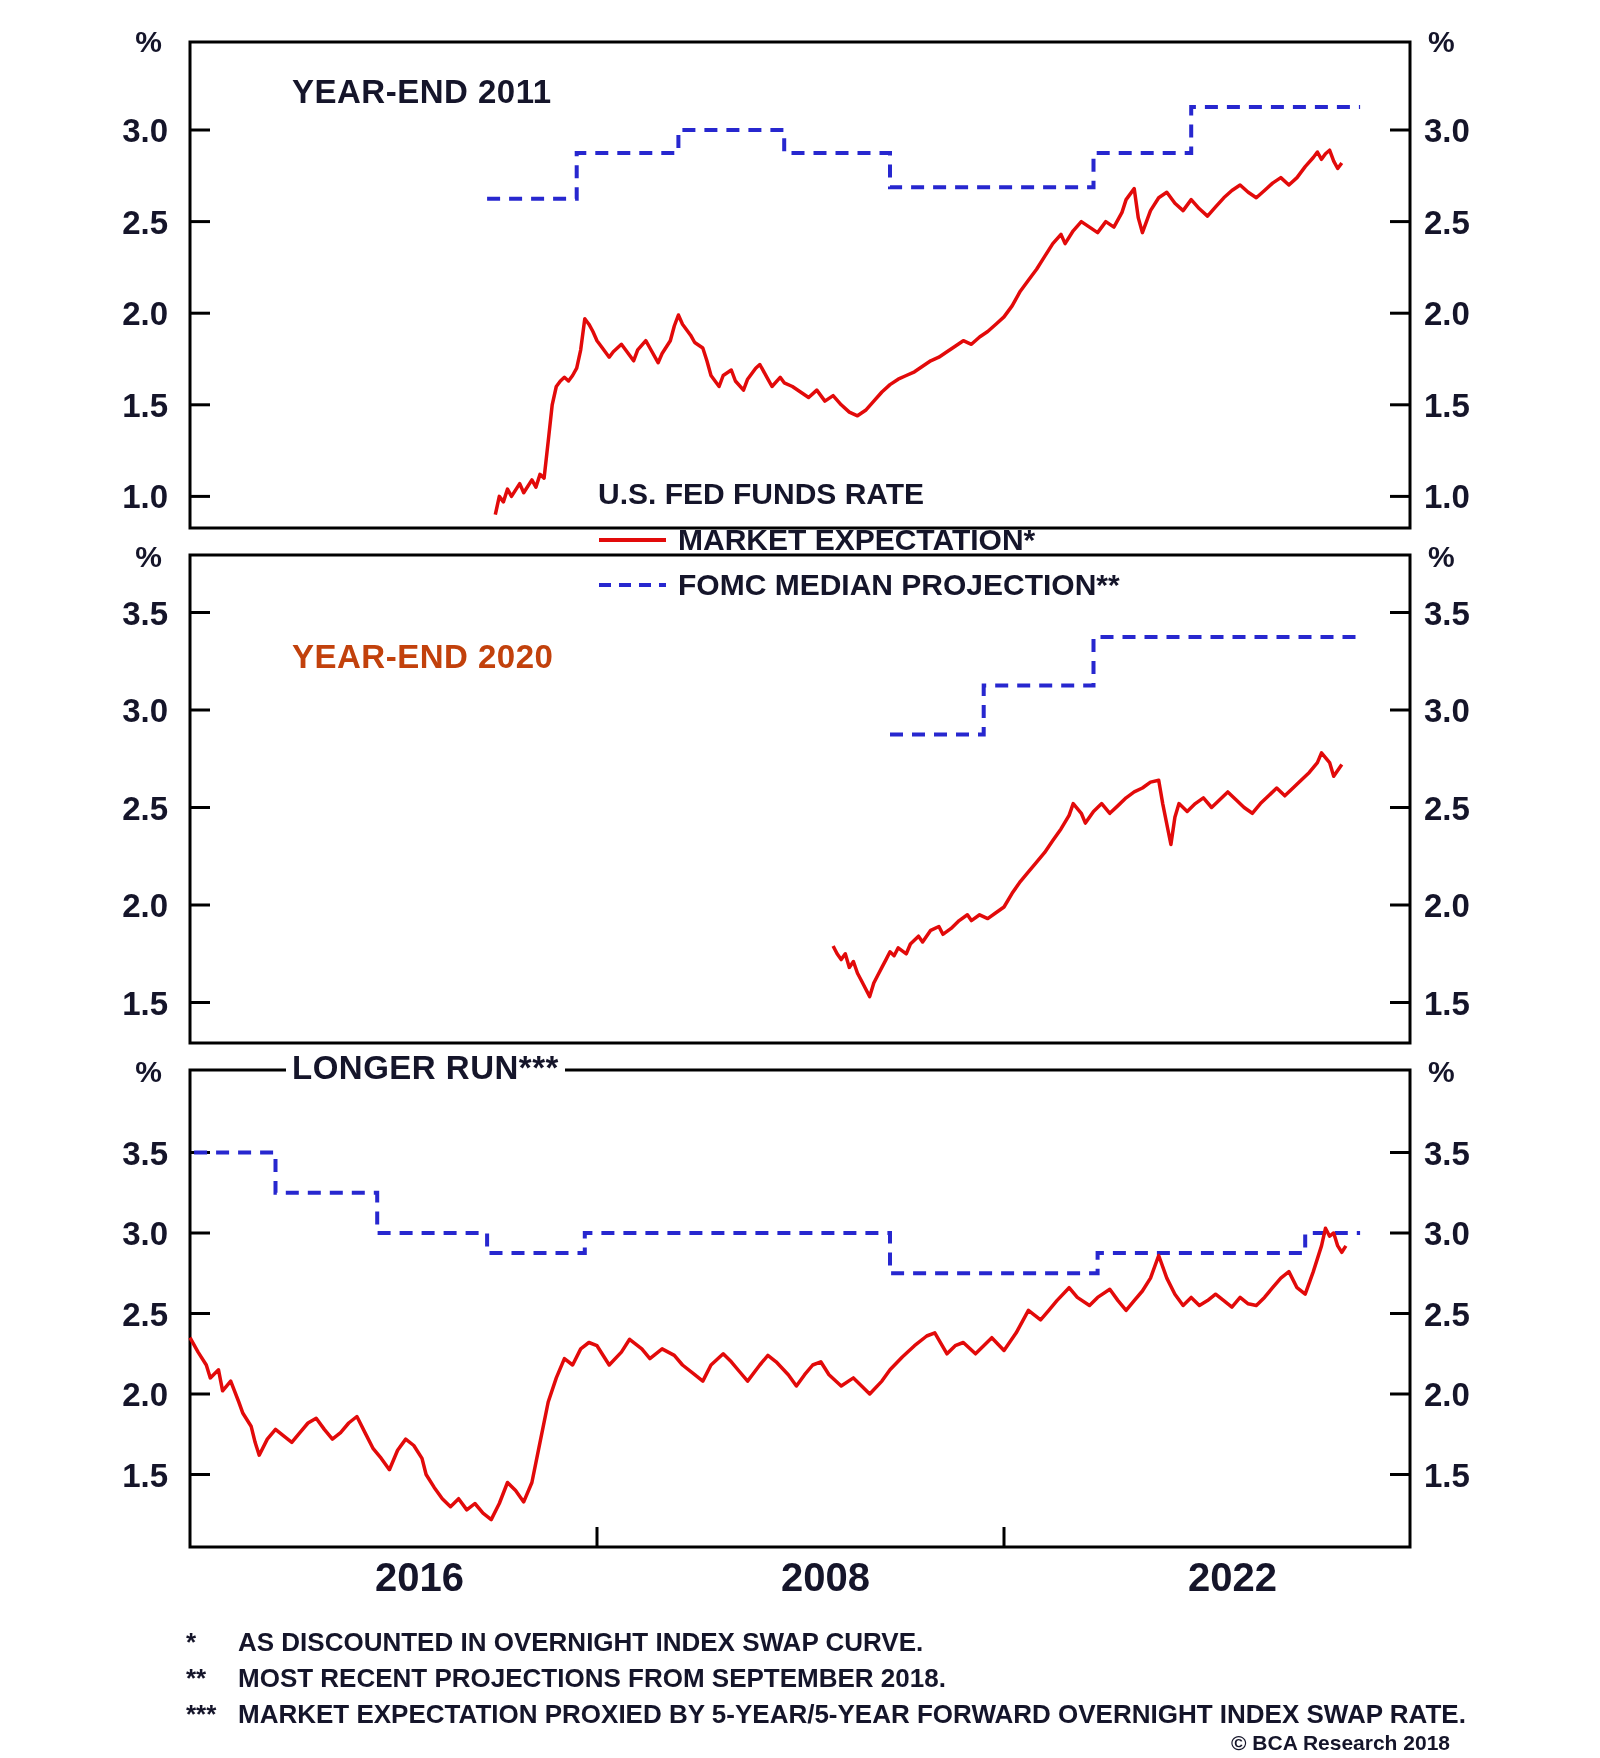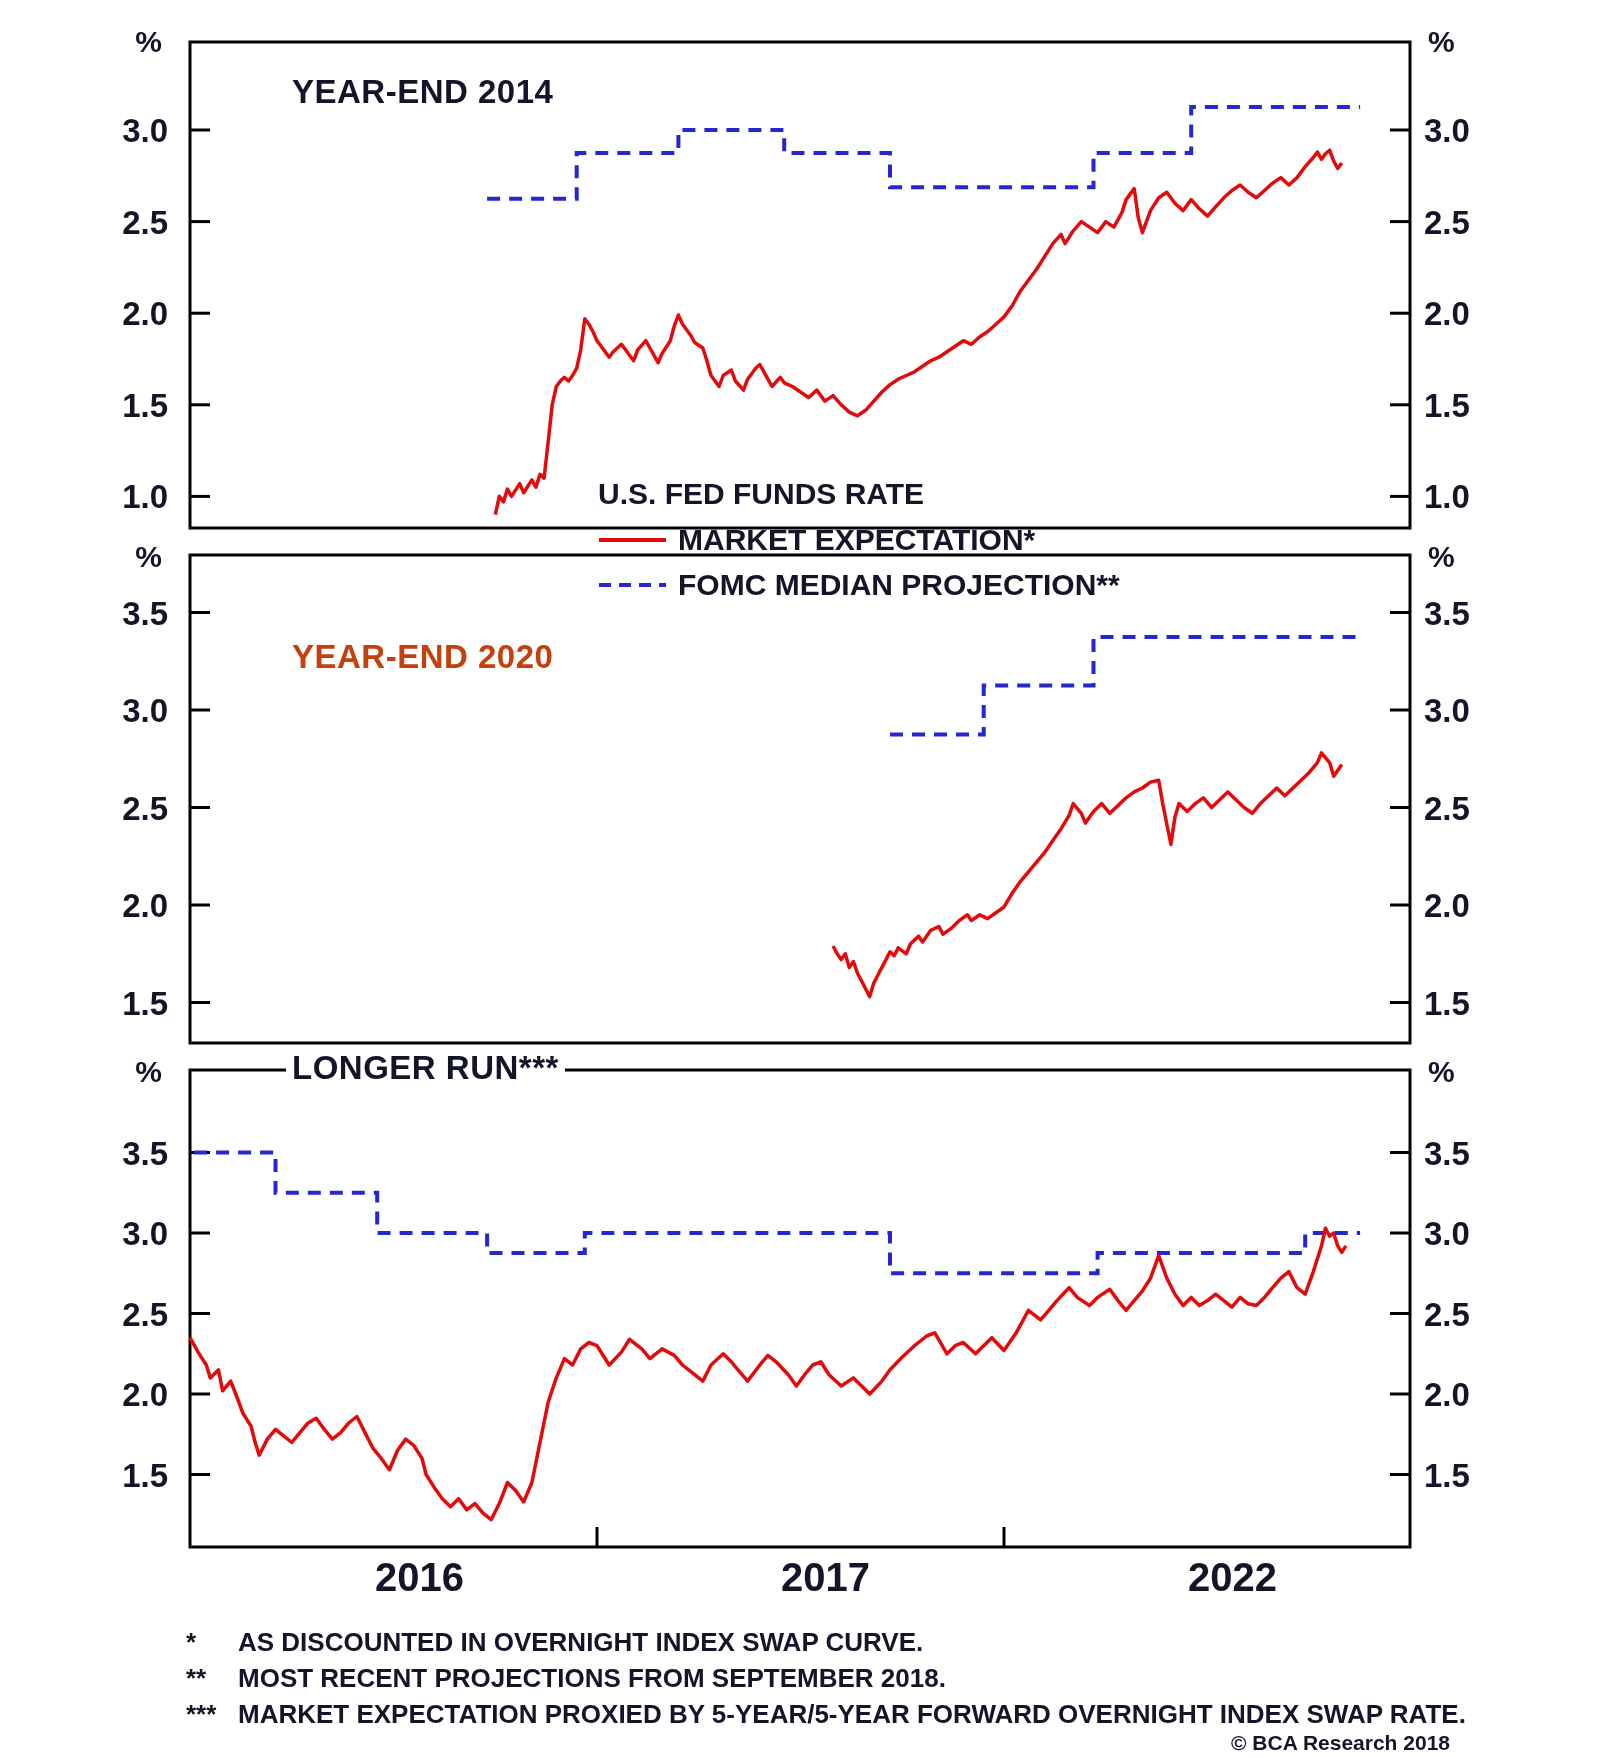--- a/index.html
+++ b/index.html
@@ -65,21 +65,21 @@
       <line x1="190" y1="1394" x2="210" y2="1394" stroke="#000000" stroke-width="3"></line>
       <line x1="1390" y1="1394" x2="1410" y2="1394" stroke="#000000" stroke-width="3"></line>
       <line x1="190" y1="1474.5" x2="210" y2="1474.5" stroke="#000000" stroke-width="3"></line>
       <line x1="1390" y1="1474.5" x2="1410" y2="1474.5" stroke="#000000" stroke-width="3"></line>
       <line x1="597" y1="1527" x2="597" y2="1547" stroke="#000000" stroke-width="3"></line>
       <line x1="1004" y1="1527" x2="1004" y2="1547" stroke="#000000" stroke-width="3"></line>
       <path d="M 194.1 1152.5 L 275.5 1152.5 L 275.5 1192.8 L 377.2 1192.8 L 377.2 1233.0 L 487.1 1233.0 L 487.1 1253.1 L 584.8 1253.1 L 584.8 1233.0 L 890.0 1233.0 L 890.0 1273.3 L 1097.6 1273.3 L 1097.6 1253.1 L 1305.2 1253.1 L 1305.2 1233.0 L 1360.1 1233.0 " fill="none" stroke="#2727cf" stroke-width="4" stroke-dasharray="13 9"></path>
       <path d="M 190.0 1337.7 L 198.1 1352.1 L 206.3 1365.0 L 210.3 1377.9 L 218.5 1369.8 L 222.6 1390.8 L 230.7 1381.1 L 238.8 1402.0 L 242.9 1413.3 L 251.1 1426.2 L 255.1 1442.3 L 259.2 1455.2 L 267.3 1439.1 L 275.5 1429.4 L 283.6 1435.9 L 291.8 1442.3 L 299.9 1432.6 L 308.0 1423.0 L 316.2 1418.2 L 324.3 1429.4 L 332.4 1439.1 L 340.6 1432.6 L 348.7 1423.0 L 356.9 1416.5 L 365.0 1432.6 L 373.2 1448.7 L 381.3 1458.4 L 389.4 1469.7 L 397.6 1450.3 L 405.7 1439.1 L 413.8 1445.5 L 422.0 1458.4 L 426.1 1474.5 L 434.2 1487.4 L 442.3 1498.7 L 450.5 1506.7 L 458.6 1498.7 L 466.8 1509.9 L 474.9 1503.5 L 483.0 1513.1 L 491.2 1519.6 L 499.3 1503.5 L 507.5 1482.5 L 515.6 1490.6 L 523.7 1501.9 L 531.9 1482.5 L 540.0 1442.3 L 548.2 1402.0 L 556.3 1377.9 L 564.4 1358.6 L 572.6 1365.0 L 580.7 1348.9 L 588.9 1342.5 L 597.0 1345.7 L 609.2 1365.0 L 621.4 1352.1 L 629.6 1339.3 L 641.8 1348.9 L 649.9 1358.6 L 662.1 1348.9 L 674.3 1355.4 L 682.5 1365.0 L 694.7 1374.7 L 702.8 1381.1 L 711.0 1365.0 L 723.2 1353.8 L 731.3 1361.8 L 739.4 1371.5 L 747.6 1381.1 L 759.8 1365.0 L 767.9 1355.4 L 776.1 1361.8 L 788.3 1374.7 L 796.4 1386.0 L 804.6 1374.7 L 812.7 1365.0 L 820.8 1361.8 L 829.0 1374.7 L 841.2 1386.0 L 853.4 1377.9 L 861.6 1386.0 L 869.7 1394.0 L 881.9 1381.1 L 890.0 1369.8 L 902.3 1357.0 L 914.5 1345.7 L 926.7 1336.0 L 934.8 1332.8 L 947.0 1353.8 L 955.2 1345.7 L 963.3 1342.5 L 975.5 1353.8 L 983.7 1345.7 L 991.8 1337.7 L 1004.0 1350.5 L 1016.2 1332.8 L 1028.4 1310.3 L 1040.6 1319.9 L 1048.8 1310.3 L 1056.9 1300.6 L 1069.1 1287.7 L 1077.3 1297.4 L 1089.5 1305.5 L 1097.6 1297.4 L 1109.8 1289.3 L 1118.0 1300.6 L 1126.1 1310.3 L 1134.2 1300.6 L 1142.4 1291.0 L 1150.5 1278.1 L 1158.7 1255.5 L 1166.8 1278.1 L 1174.9 1294.2 L 1183.1 1305.5 L 1191.2 1297.4 L 1199.4 1305.5 L 1207.5 1300.6 L 1215.6 1294.2 L 1223.8 1300.6 L 1231.9 1307.1 L 1240.1 1297.4 L 1248.2 1303.8 L 1256.3 1305.5 L 1264.5 1297.4 L 1272.6 1287.7 L 1280.8 1278.1 L 1288.9 1271.6 L 1297.0 1287.7 L 1305.2 1294.2 L 1313.3 1271.6 L 1321.5 1245.9 L 1325.5 1228.2 L 1329.6 1236.2 L 1333.7 1233.0 L 1337.7 1245.9 L 1341.8 1252.3 L 1345.9 1245.9" fill="none" stroke="#e20a0a" stroke-width="3.5" stroke-linejoin="round"></path>
     </svg>
 
-  <div class="txt panel-title" style="left: 292px; top: 74px; color: rgb(21, 21, 42);">YEAR-END 2014</div>
+  <div class="txt panel-title" style="left: 292px; top: 74px; color: rgb(21, 21, 42);">YEAR-END 2011</div>
   <div class="txt panel-title" style="left: 292px; top: 639px; color: #c2410c;">YEAR-END 2020</div>
   <div class="txt panel-title bg-white" style="left: 286px; top: 1050px; color: rgb(21, 21, 42);">LONGER RUN***</div>
 
   <div class="txt pct left" style="left: 86px; top: 42px; color: rgb(21, 21, 42);">%</div>
   <div class="txt pct" style="left: 1428px; top: 42px; color: rgb(21, 21, 42);">%</div>
   <div class="txt pct left" style="left: 86px; top: 557px; color: rgb(21, 21, 42);">%</div>
   <div class="txt pct" style="left: 1428px; top: 557px; color: rgb(21, 21, 42);">%</div>
   <div class="txt pct left" style="left: 86px; top: 1072px; color: rgb(21, 21, 42);">%</div>
   <div class="txt pct" style="left: 1428px; top: 1072px; color: rgb(21, 21, 42);">%</div>
 
@@ -110,21 +110,21 @@
       <div class="txt ytick right" style="left: 1424px; top: 1233px; color: rgb(21, 21, 42);">3.0</div>
       <div class="txt ytick left" style="left: 86px; top: 1313.5px; color: rgb(21, 21, 42);">2.5</div>
       <div class="txt ytick right" style="left: 1424px; top: 1313.5px; color: rgb(21, 21, 42);">2.5</div>
       <div class="txt ytick left" style="left: 86px; top: 1394px; color: rgb(21, 21, 42);">2.0</div>
       <div class="txt ytick right" style="left: 1424px; top: 1394px; color: rgb(21, 21, 42);">2.0</div>
       <div class="txt ytick left" style="left: 86px; top: 1474.5px; color: rgb(21, 21, 42);">1.5</div>
       <div class="txt ytick right" style="left: 1424px; top: 1474.5px; color: rgb(21, 21, 42);">1.5</div>
     </div>
 
   <div class="txt year-label" style="left: 324px; top: 1560px; color: rgb(21, 21, 42);">2016</div>
-  <div class="txt year-label" style="left: 730px; top: 1560px; color: rgb(21, 21, 42);">2017</div>
+  <div class="txt year-label" style="left: 730px; top: 1560px; color: rgb(21, 21, 42);">2008</div>
   <div class="txt year-label" style="left: 1137px; top: 1560px; color: rgb(21, 21, 42);">2022</div>
 
   <div>
     <div class="txt legend-text" style="left: 598px; top: 478px; color: rgb(21, 21, 42);">U.S. FED FUNDS RATE</div>
     <svg class="swatch" style="left:598px;top:536px;" width="70" height="8">
       <line x1="1" y1="4" x2="68" y2="4" stroke-width="4" stroke="#e20a0a"></line>
     </svg>
     <div class="txt legend-text" style="left: 678px; top: 524px; color: rgb(21, 21, 42);">MARKET EXPECTATION*</div>
     <svg class="swatch" style="left:598px;top:581px;" width="70" height="8">
       <line x1="1" y1="4" x2="68" y2="4" stroke-width="4" stroke-dasharray="12 8" stroke="#2727cf"></line>

